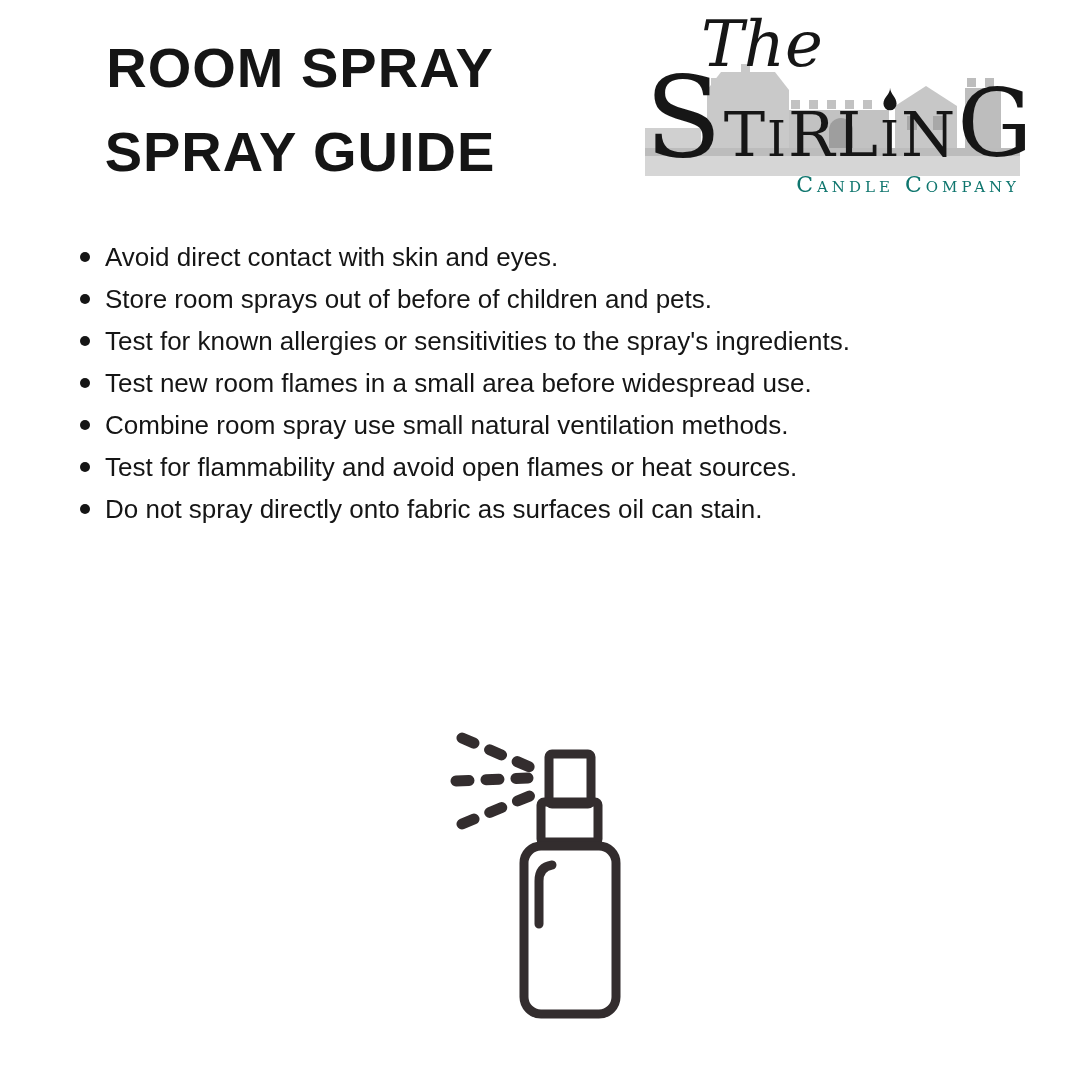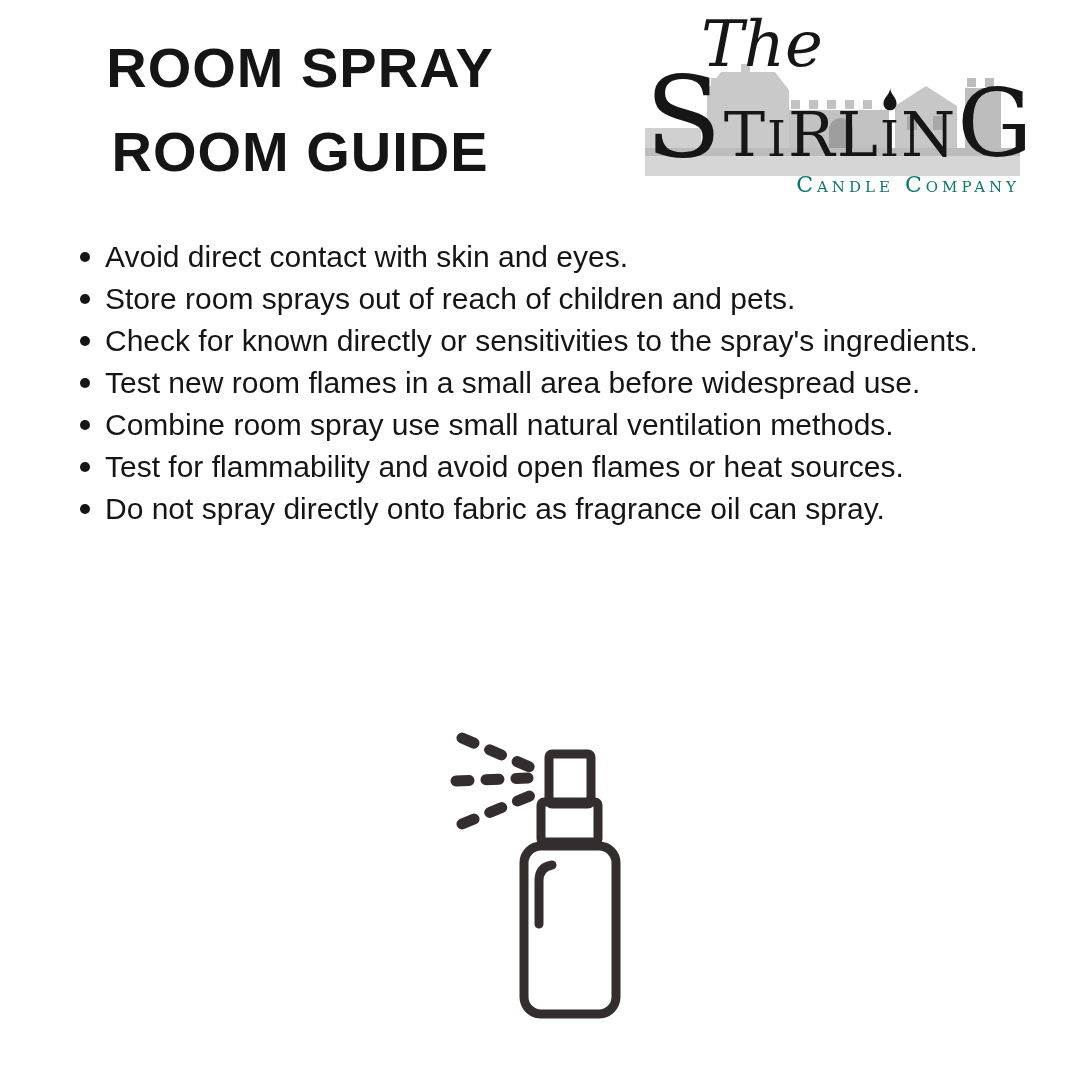--- a/index.html
+++ b/index.html
@@ -75,21 +75,21 @@
   }
 
   
   .care-list{
     position:absolute;left:58px;top:236px;width:940px;
     list-style:none;
   }
   .care-list li{
     position:relative;
     padding-left:47px;
-    font-size:30px;
+    font-size:26px;
     line-height:42px;
     color:var(--ink);
   }
   .bullet{
     position:absolute;left:22px;top:16px;
     width:10px;height:10px;border-radius:50%;
     background:var(--ink);
   }
 
   
@@ -99,21 +99,21 @@
     color:var(--stroke);
   }
 </style>
 </head>
 <body>
 
 <div class="canvas">
 
   <div class="title">
     <div>ROOM SPRAY</div>
-    <div>ROOM GUIDE</div>
+    <div>SPRAY GUIDE</div>
   </div>
 
   <div class="logo">
 
     <svg class="castle" viewBox="0 0 375 150" preserveAspectRatio="none" aria-hidden="true">
       <g>
         <rect x="0" y="76" width="56" height="36" fill="#d0d0d0"></rect>
         <path d="M8 112 q20 -28 44 0 Z" fill="#ffffff"></path>
         <path d="M62 98 V38 l14 -18 h54 l14 18 v60 Z" fill="#c9c9c9"></path>
         <rect x="66" y="26" width="9" height="9" fill="#c9c9c9"></rect>
@@ -153,26 +153,26 @@
       </span>
       <span class="lt-lg">N</span>
       <span class="lt-g">G</span>
     </div>
 
     <div class="tagline">Candle Company</div>
   </div>
 
   <ul class="care-list">
     <li><span class="bullet"></span><span>Avoid direct contact with skin and eyes.</span></li>
-    <li><span class="bullet"></span><span>Store room sprays out of reach of children and pets.</span></li>
-    <li><span class="bullet"></span><span>Check for known directly or sensitivities to the spray's ingredients.</span></li>
+    <li><span class="bullet"></span><span>Store room sprays out of before of children and pets.</span></li>
+    <li><span class="bullet"></span><span>Test for known allergies or sensitivities to the spray's ingredients.</span></li>
     <li><span class="bullet"></span><span>Test new room flames in a small area before widespread use.</span></li>
     <li><span class="bullet"></span><span>Combine room spray use small natural ventilation methods.</span></li>
     <li><span class="bullet"></span><span>Test for flammability and avoid open flames or heat sources.</span></li>
-    <li><span class="bullet"></span><span>Do not spray directly onto fabric as fragrance oil can spray.</span></li>
+    <li><span class="bullet"></span><span>Do not spray directly onto fabric as surfaces oil can stain.</span></li>
   </ul>
 
   <svg class="spray-icon" viewBox="0 0 250 320" aria-hidden="true">
     <g fill="none" stroke="currentColor" stroke-width="9" stroke-linecap="round" stroke-linejoin="round">
 
       <line x1="34" y1="20" x2="104" y2="50" stroke-width="11" stroke-dasharray="13 17"></line>
       <line x1="28" y1="63" x2="100" y2="60" stroke-width="11" stroke-dasharray="13 17"></line>
       <line x1="34" y1="106" x2="104" y2="77" stroke-width="11" stroke-dasharray="13 17"></line>
 
       <rect x="121" y="36" width="42" height="50" rx="3"></rect>

